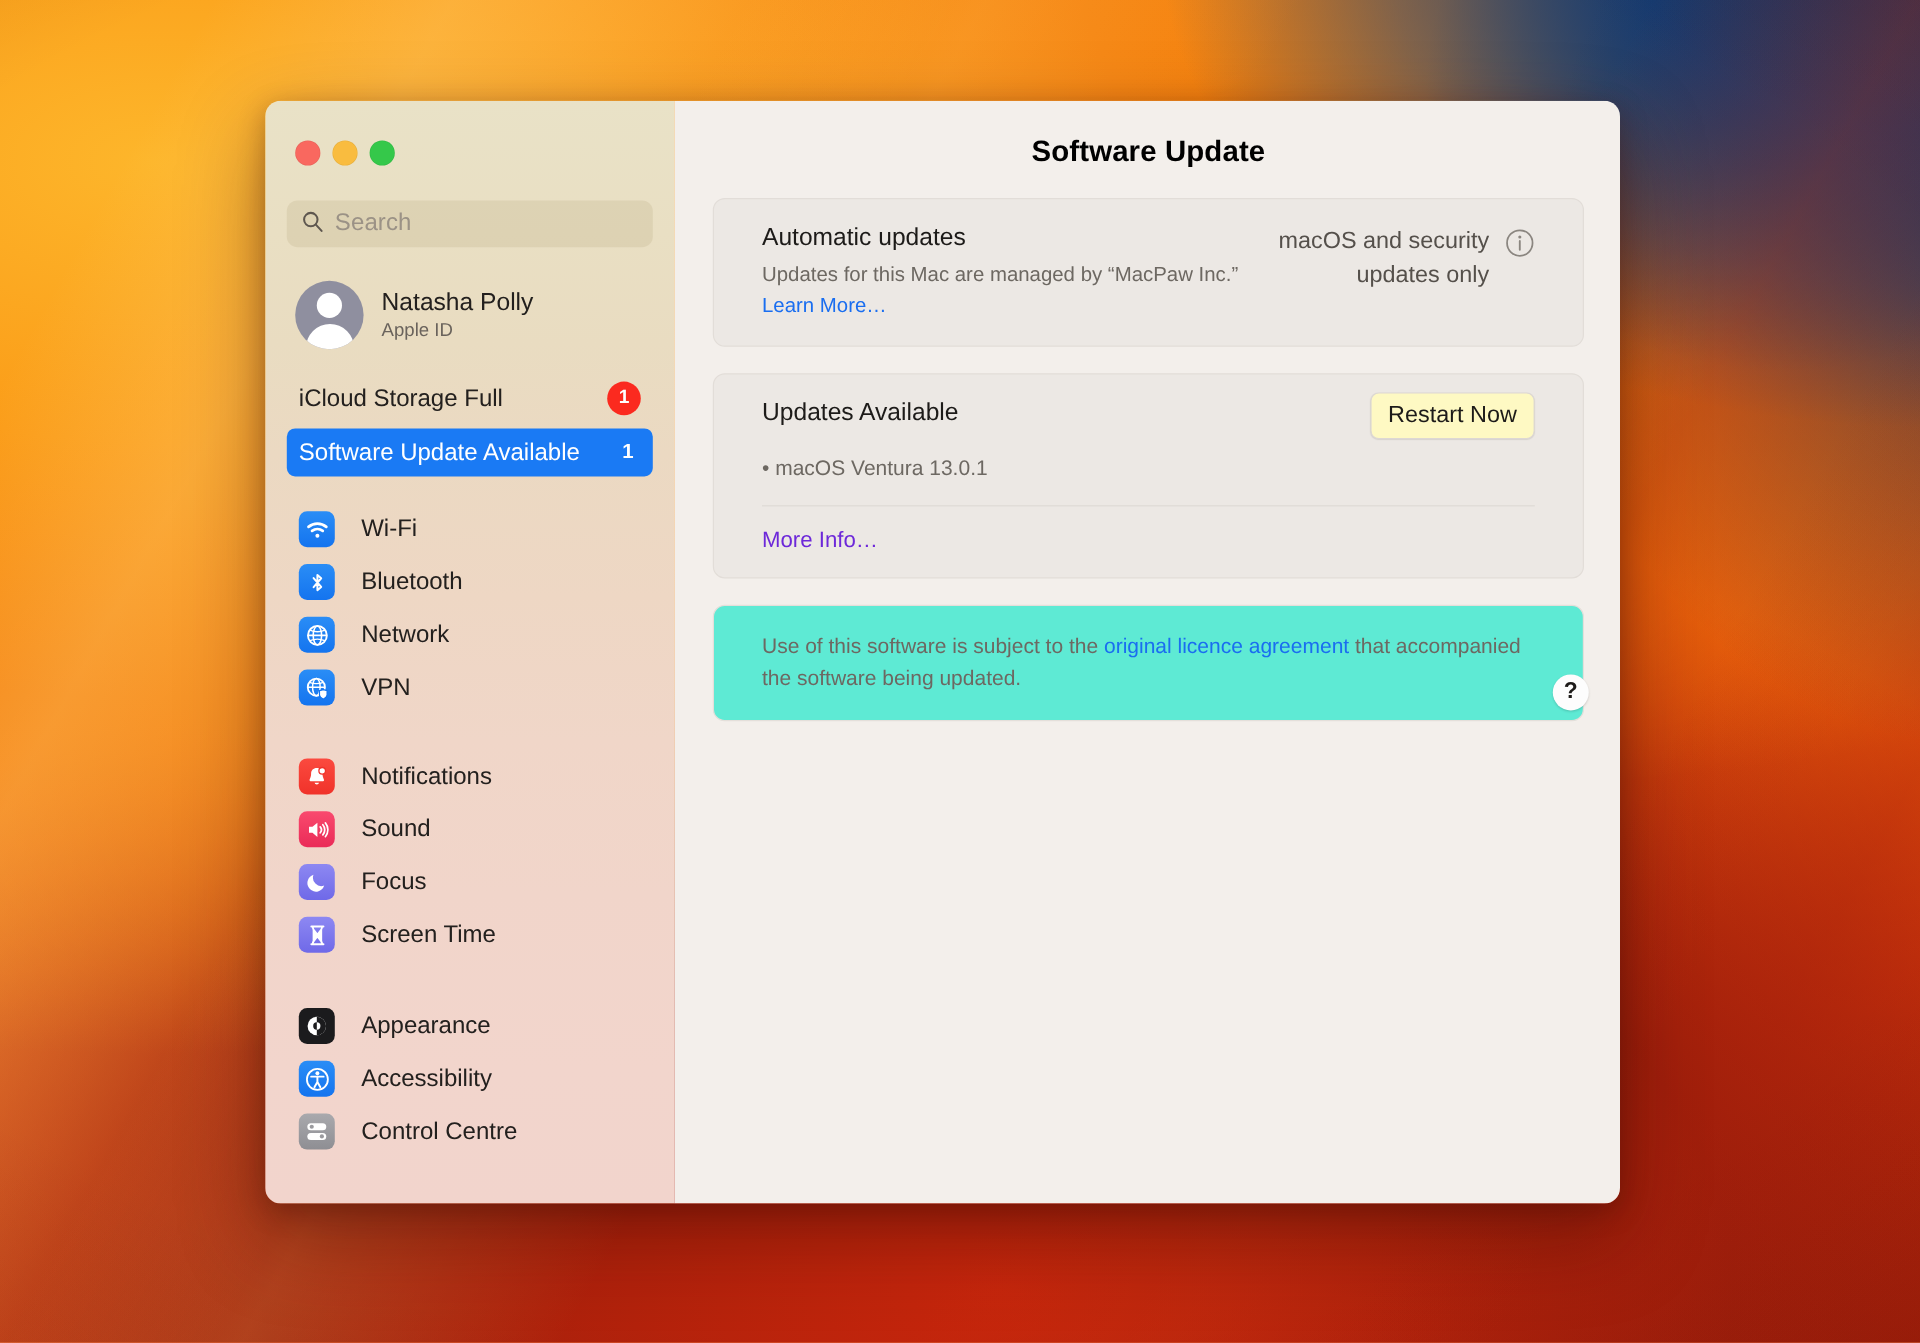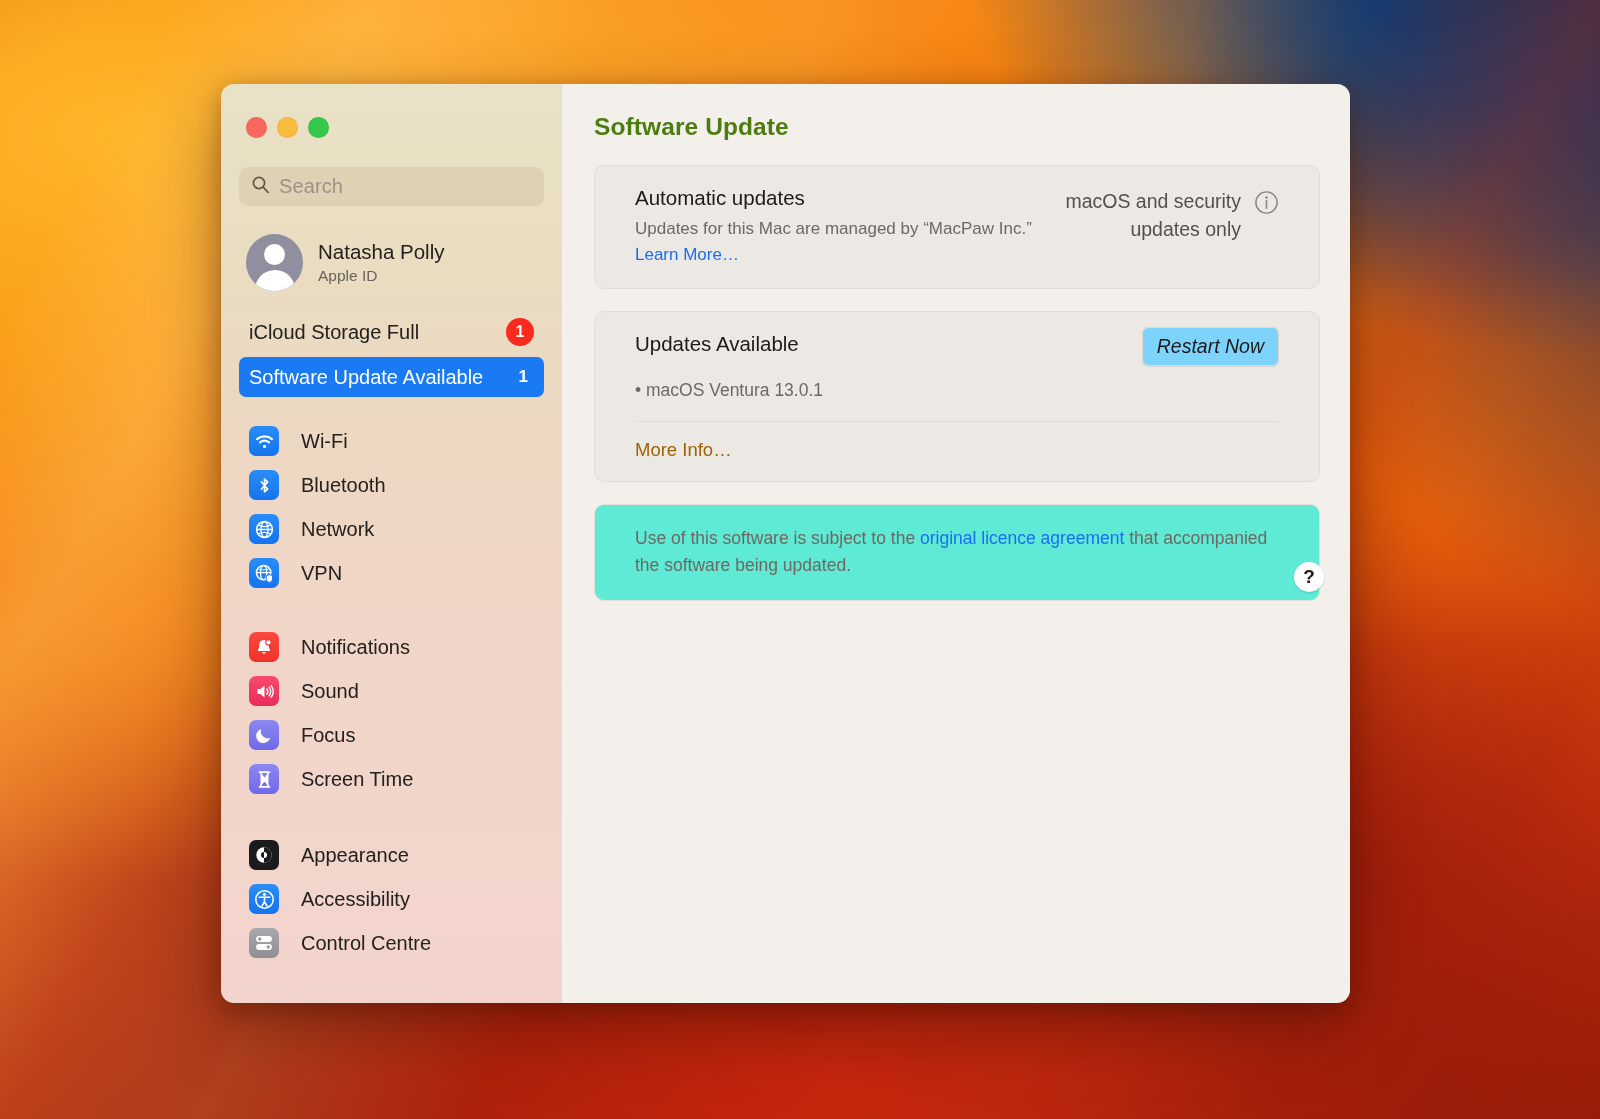--- a/index.html
+++ b/index.html
@@ -246,23 +246,24 @@
   #main {
     flex: 1 1 auto;
     background: #f3efeb;
     padding: 29px 30px 0 32px;
     position: relative;
     overflow: hidden;
   }
   .panel-title {
     font-size: 24.5px;
     font-weight: bold;
-    color: #4d7c0f;
+    color: #000000;
     letter-spacing: 0.1px;
     margin-bottom: 24px;
+    text-align: center;
   }
   .card {
     background: #ece8e4;
     border: 1px solid #e2ddd8;
     border-radius: 10px;
     padding: 20px 40px;
   }
   .card + .card { margin-top: 22px; }
 
   .auto-row { display: flex; align-items: flex-start; }
@@ -294,45 +295,44 @@
   }
   .info-icon { flex: 0 0 auto; display: block; margin-top: 2px; }
 
   .updates-head {
     display: flex;
     align-items: flex-start;
     justify-content: space-between;
   }
   .updates-title { font-size: 20.5px; color: #1d1b19; }
   .btn-restart {
-    background: #7dd3fc;
+    background: #fef9c3;
     border: 1px solid #ddd8d3;
     border-radius: 7px;
     font-family: "Liberation Sans", sans-serif;
     font-size: 19.5px;
     color: #1d1b19;
     padding: 7px 14px;
     margin-top: -5px;
     box-shadow: 0 0.5px 1px rgba(0,0,0,0.10);
     cursor: default;
-    font-style: italic;
   }
   .update-item {
     font-size: 17.5px;
     color: #6d6862;
     margin-top: 14px;
   }
   .divider {
     height: 1px;
     background: #dedad5;
     margin: 20px 0 0 0;
   }
   .more-info {
     font-size: 18.5px;
-    color: #a16207;
+    color: #6d28d9;
     margin-top: 17px;
     display: inline-block;
     text-decoration: none;
   }
 
   .licence-card {
     background: #5eead4;
     border: 1px solid #e4dfda;
   }
   .licence-text {

